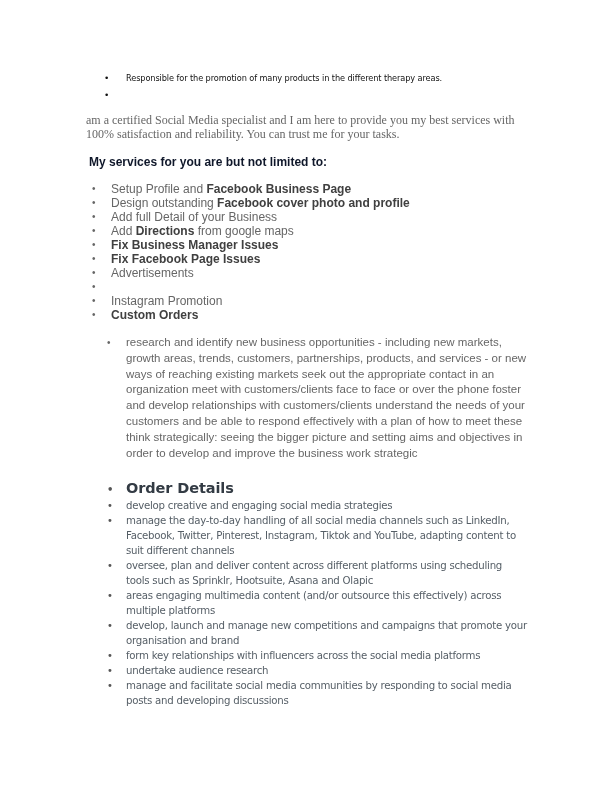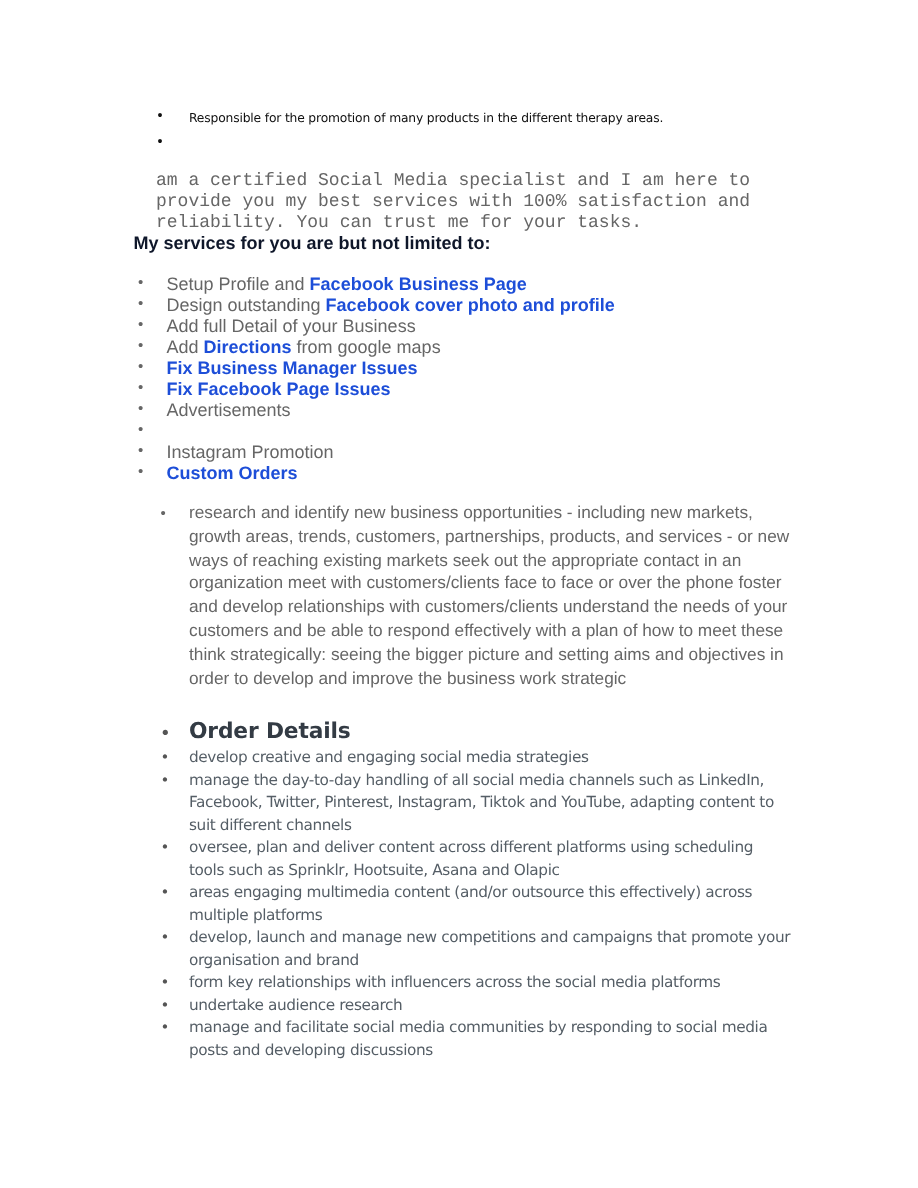--- a/index.html
+++ b/index.html
@@ -5,31 +5,31 @@
     html, body { margin: 0; padding: 0; background: #ffffff; }
     body { width: 612px; height: 792px; position: relative; overflow: hidden; }
     .page { position: absolute; left: 0; top: 0; width: 612px; height: 792px; background: #fff; }
 
     
     .top-list { position: absolute; left: 104px; top: 70px; margin: 0; padding: 0; list-style: none;
       font-family: "DejaVu Sans", sans-serif; font-size: 8.2px; color: #111; letter-spacing: -0.1px; }
     .top-list li { position: relative; padding-left: 22px; height: 17px; line-height: 17px; }
     .top-list li .bul { position: absolute; left: 0; top: 0; font-size: 9px; }
 
-    .intro { position: absolute; left: 104px; top: 113px; width: 450px;
-      font-family: Liberation Mono, monospace; font-size: 12px; line-height: 14px; color: #666; }
+    .intro { position: absolute; left: 86px; top: 113px; width: 450px;
+      font-family: Liberation Serif, serif; font-size: 12px; line-height: 14px; color: #666; }
 
     .services-heading { position: absolute; left: 89px; top: 155px;
       font-family: "Liberation Sans", sans-serif; font-size: 12px; font-weight: bold; color: #0f172a; }
 
     .services { position: absolute; left: 92px; top: 182px; margin: 0; padding: 0; list-style: none;
       font-family: "Liberation Sans", sans-serif; font-size: 12px; color: #666; }
     .services li { position: relative; padding-left: 19px; height: 14px; line-height: 14px; }
     .services li .bul { position: absolute; left: 0; top: 0; font-size: 10px; color: #666; }
-    .services b { color: #1d4ed8; }
+    .services b { color: #404040; }
 
     .research { position: absolute; left: 107px; top: 335px; width: 420px; margin: 0; padding: 0; list-style: none;
       font-family: "Liberation Sans", sans-serif; font-size: 11.5px; line-height: 15.8px; color: #666; }
     .research li { position: relative; padding-left: 19px; }
     .research li .bul { position: absolute; left: 0; top: 0; font-size: 10px; }
 
     .orders { position: absolute; left: 107px; top: 478px; width: 420px; margin: 0; padding: 0; list-style: none;
       font-family: "DejaVu Sans", sans-serif; font-size: 10.2px; line-height: 15px; color: #555e66; letter-spacing: -0.25px; }
     .orders li { position: relative; padding-left: 19px; }
     .orders li .bul { position: absolute; left: 0; top: 0; font-size: 10px; color: #555; }

